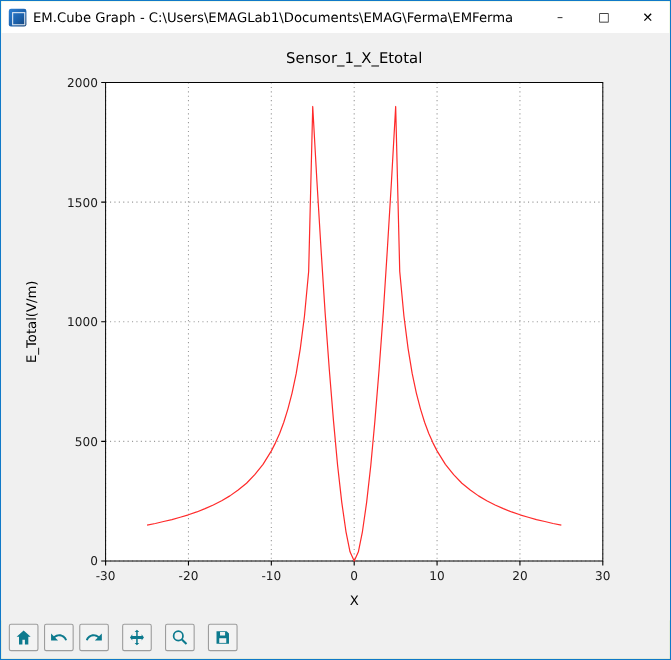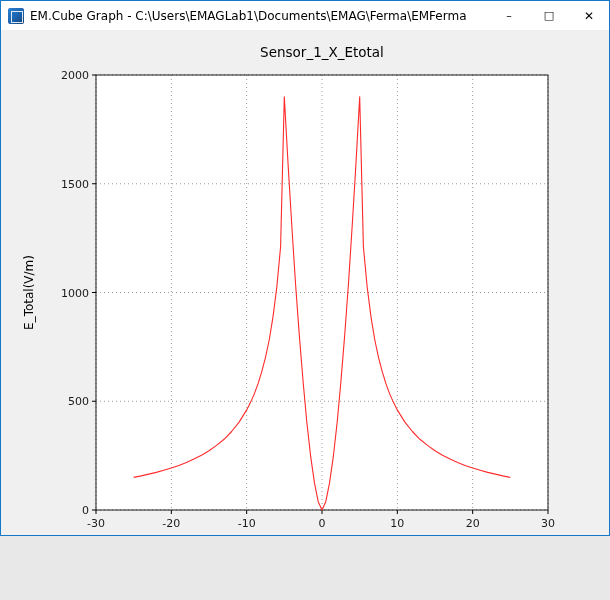--- a/index.html
+++ b/index.html
@@ -1,18 +1,18 @@
 <!DOCTYPE html>
 <html><head>
 <meta charset="utf-8">
 <style>
   * { box-sizing: border-box; margin: 0; padding: 0; }
   html,body { width:610px; height:600px; background:#e8e8e8; font-family:"DejaVu Sans", sans-serif; }
   .window {
-    width:610px; height:536px;
+    width:610px; height:600px;
     border:1px solid #1079c8;
     background:#84cc16;
     display:flex; flex-direction:column;
     overflow:hidden;
   }
   .titlebar {
     height:29px; background:#ffffff; display:flex; align-items:center;
     flex:0 0 29px; padding-left:7px;
   }
   .app-icon {

